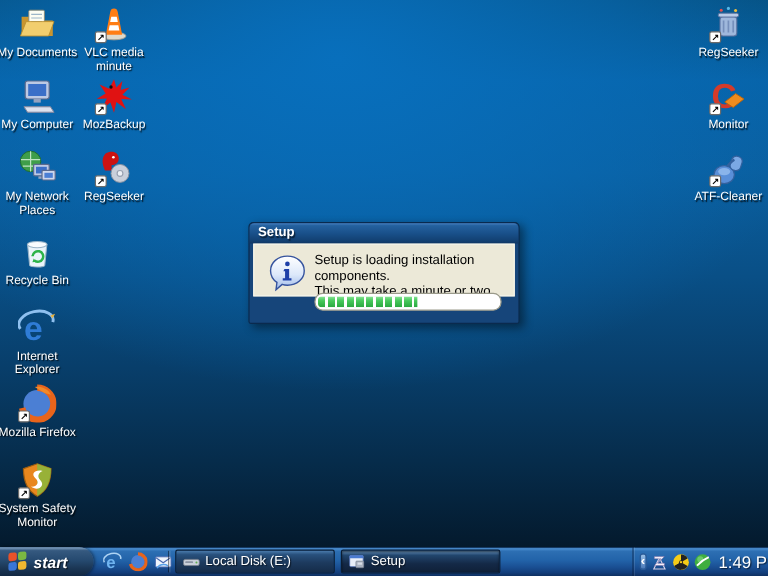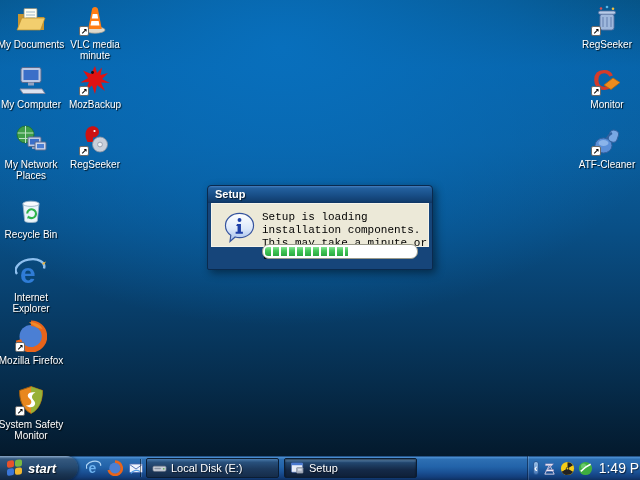--- a/index.html
+++ b/index.html
@@ -19,21 +19,21 @@
     border:1px solid #6a6a6a;border-radius:2px;font-size:8px;line-height:9px;
     color:#000;font-weight:bold;text-align:center;}
   
   .dialog{position:absolute;left:207px;top:185px;width:226px;height:85px;
     background:#16457a;border:1px solid #0a2a4e;border-radius:4px 4px 2px 2px;
     padding:0 3px 3px;box-shadow:3px 3px 8px rgba(0,0,0,.45);}
   .titlebar{height:17px;margin:0 -3px;border-radius:4px 4px 0 0;
     background:linear-gradient(180deg,#467fc0 0%,#24619f 12%,#184e87 55%,#123f70 88%,#0f3562 100%);
     color:#fff;font-size:11px;font-weight:bold;line-height:17px;padding-left:7px;
     text-shadow:1px 1px 1px rgba(0,0,0,.6);}
-  .dbody{position:relative;height:44px;background:#ece9d8;border:1px solid #f6f4ea;font-family:Liberation Mono, monospace;}
+  .dbody{position:relative;height:44px;background:#ece9d8;border:1px solid #f6f4ea;}
   .info-ic{position:absolute;left:12px;top:8px;width:31px;height:31px;}
   .dmsg{position:absolute;left:50px;top:7px;font-size:11px;line-height:13px;color:#000;}
   .pbar{position:absolute;left:50px;top:40px;width:156px;height:15px;background:#fff;
     border:1px solid #9a9a8a;border-radius:7px;padding:2px;overflow:hidden;}
   .pfill{height:100%;border-radius:3px 0 0 3px;
     background-image:repeating-linear-gradient(90deg,rgba(255,255,255,0) 0 6px,#fff 6px 8px),
       linear-gradient(180deg,#8ae596 0%,#46c85a 40%,#2aa83f 100%);}
   
   .taskbar{position:absolute;left:0;bottom:0;width:640px;height:24px;
     background:linear-gradient(180deg,#0c2c55 0%,#4b8fd2 5%,#2d6fb3 14%,#2263a9 45%,#1a5094 68%,#133e7b 88%,#0e3061 100%);}

